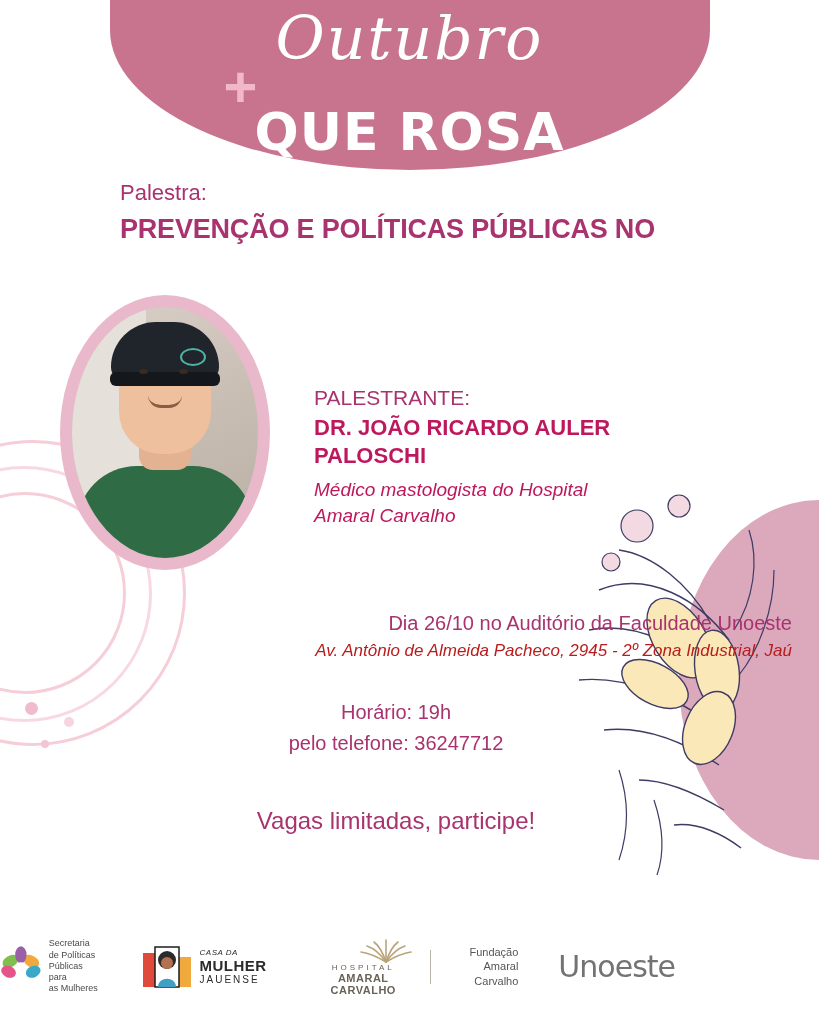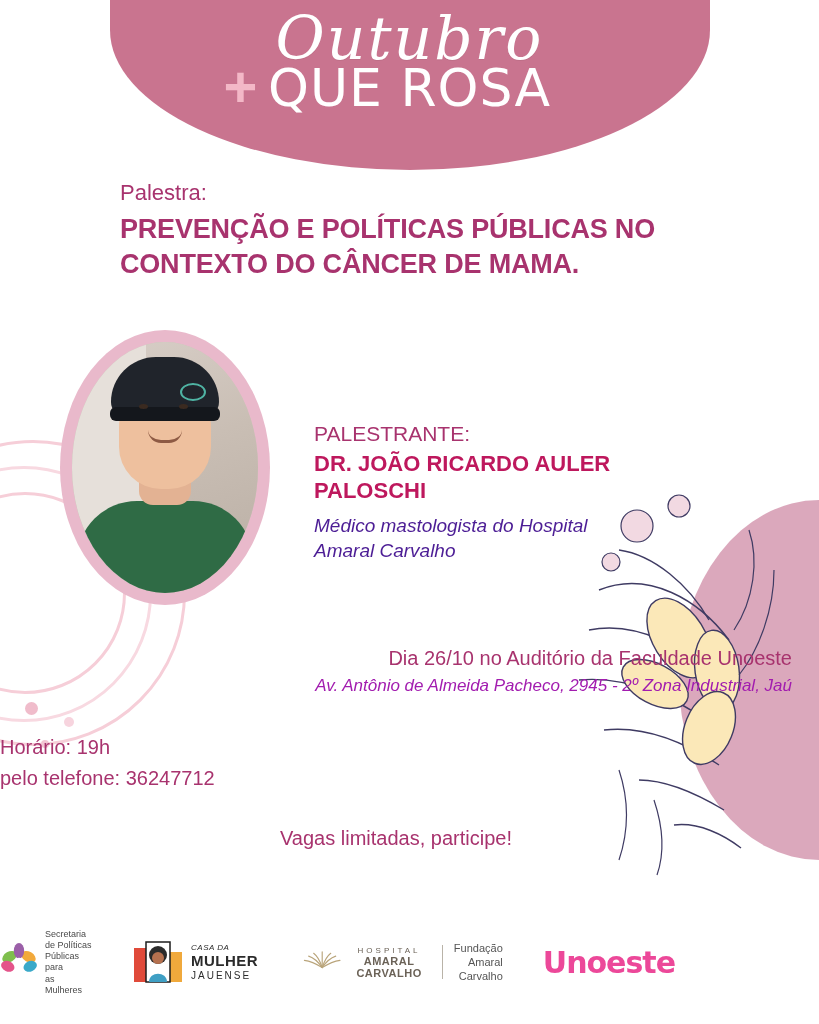--- a/index.html
+++ b/index.html
@@ -59,26 +59,27 @@
     transform: translateX(-186px);
     top: -4px;
     font-size: 58px;
     font-weight: bold;
     color: #f3b8c7;
     line-height: 1;
     font-family: "Liberation Sans", sans-serif;
   }
   .banner-big {
     font-family: "DejaVu Sans", sans-serif;
-    font-weight: normal;
+    font-weight: bold;
     font-size: 52px;
     color: #ffffff;
     letter-spacing: 1px;
     line-height: 1;
     display: inline-block;
+    margin-top: 44px;
   }
 
   
   .left-deco {
     position: absolute;
     left: -120px;
     top: 440px;
     width: 280px;
     height: 300px;
     pointer-events: none;
@@ -212,53 +213,53 @@
   .speaker-name {
     font-size: 22px;
     font-weight: bold;
     color: #be185d;
     line-height: 1.25;
     margin: 0 0 8px 0;
   }
   .speaker-role {
     font-size: 19px;
     font-style: italic;
-    color: #4c1d95;
+    color: #be185d;
     line-height: 1.35;
     margin: 0;
   }
 
   
   .event-info {
     margin-top: 42px;
     text-align: right;
   }
   .event-line1 {
     font-size: 20px;
     color: #a8336e;
     margin: 0 0 6px 0;
   }
   .event-line2 {
     font-size: 17px;
     font-style: italic;
-    color: #a21caf;
+    color: #b91c1c;
     margin: 0;
   }
   .schedule {
     margin-top: 36px;
-    text-align: left;
+    text-align: center;
     line-height: 1.55;
     font-size: 20px;
     color: #a8336e;
   }
   .schedule p { margin: 0; }
   .limited {
-    margin-top: 33px;
+    margin-top: 48px;
     text-align: center;
-    font-size: 20px;
+    font-size: 24px;
     color: #a8336e;
   }
 
   
   .footer {
     position: absolute;
     bottom: 28px;
     left: 0;
     width: 675px;
     display: flex;
@@ -298,23 +299,23 @@
     margin: 0 10px;
   }
   .fund-text {
     font-size: 11px;
     color: #555;
     line-height: 1.3;
     text-align: right;
   }
   .unoeste {
     font-family: "DejaVu Sans", sans-serif;
-    font-weight: bold;
+    font-weight: normal;
     font-size: 30px;
-    color: #ec4899;
+    color: #737373;
     letter-spacing: -1px;
     position: relative;
   }
 </style>
 </head>
 <body>
 
 <div class="banner">
   <div class="banner-inner">
     <div class="banner-script">Outubro</div>
@@ -365,21 +366,20 @@
     </g>
   </svg>
 </div>
 
 <div class="content">
 
   <div class="lecture-block">
     <p class="palestra-label">Palestra:</p>
     <h1 class="lecture-title">
       <span>PREVENÇÃO E POLÍTICAS PÚBLICAS NO</span><br>
-      <span>CONTEXTO DO CÂNCER DE MAMA.</span>
     </h1>
   </div>
 
   <div class="speaker-row">
     <div class="photo-frame">
       <div class="photo-inner">
         <div class="p-bg"></div>
         <div class="p-wall"></div>
         <div class="p-body"></div>
         <div class="p-neck"></div>
@@ -452,21 +452,21 @@
     </svg>
     <div class="casa-text">
       <div class="small">CASA DA</div>
       <div class="big">MULHER</div>
       <div class="tiny">JAUENSE</div>
     </div>
   </div>
 
   <div class="logo">
     <div style="display:flex;align-items:center;">
-      <div style="display:flex;flex-direction:row;align-items:flex-start;">
+      <div style="display:flex;flex-direction:column;align-items:flex-end;">
         <svg width="68" height="26" viewBox="0 0 68 26">
           <g stroke="#b9a47a" stroke-width="1.6" fill="none" stroke-linecap="round">
             <path d="M34 25 C34 12 34 6 34 3"></path>
             <path d="M34 25 C30 13 26 8 22 5"></path>
             <path d="M34 25 C27 15 21 11 15 9"></path>
             <path d="M34 25 C24 19 16 16 9 15"></path>
             <path d="M34 25 C38 13 42 8 46 5"></path>
             <path d="M34 25 C41 15 47 11 53 9"></path>
             <path d="M34 25 C44 19 52 16 59 15"></path>
           </g>

